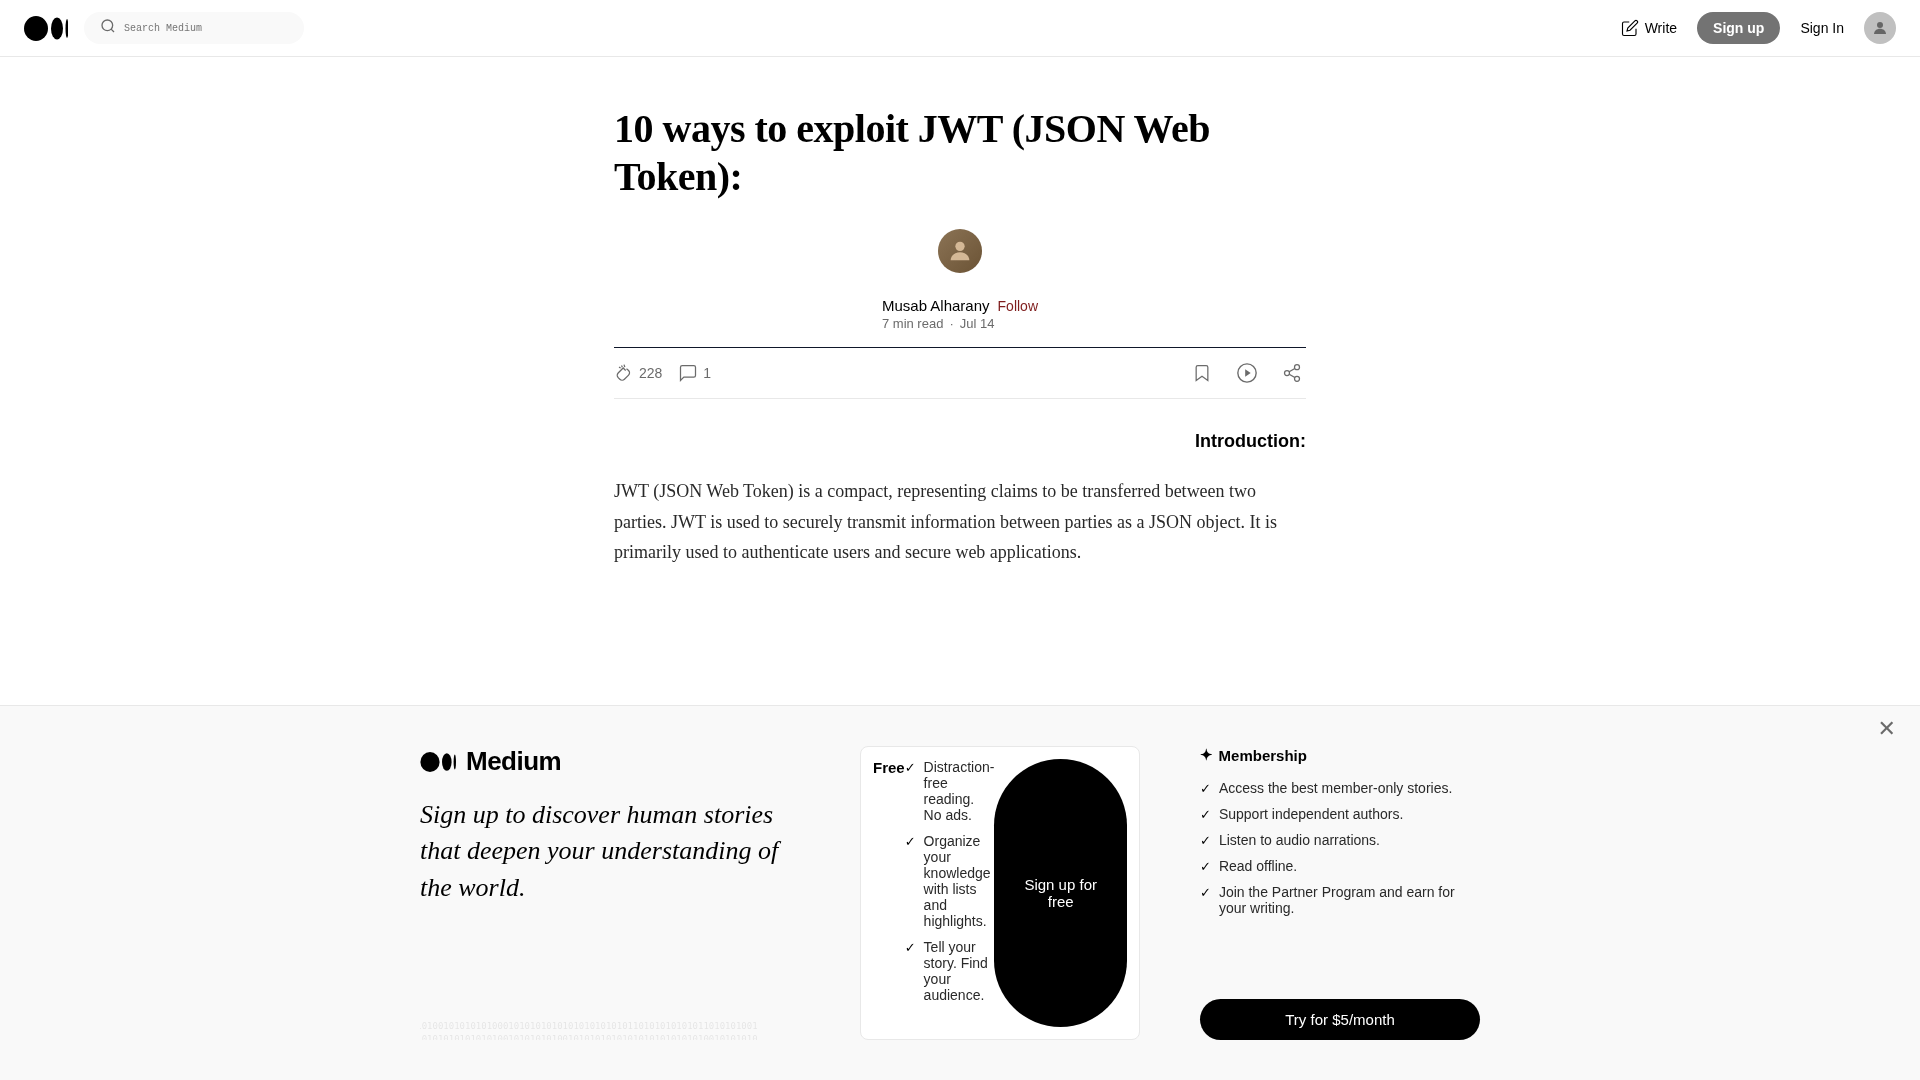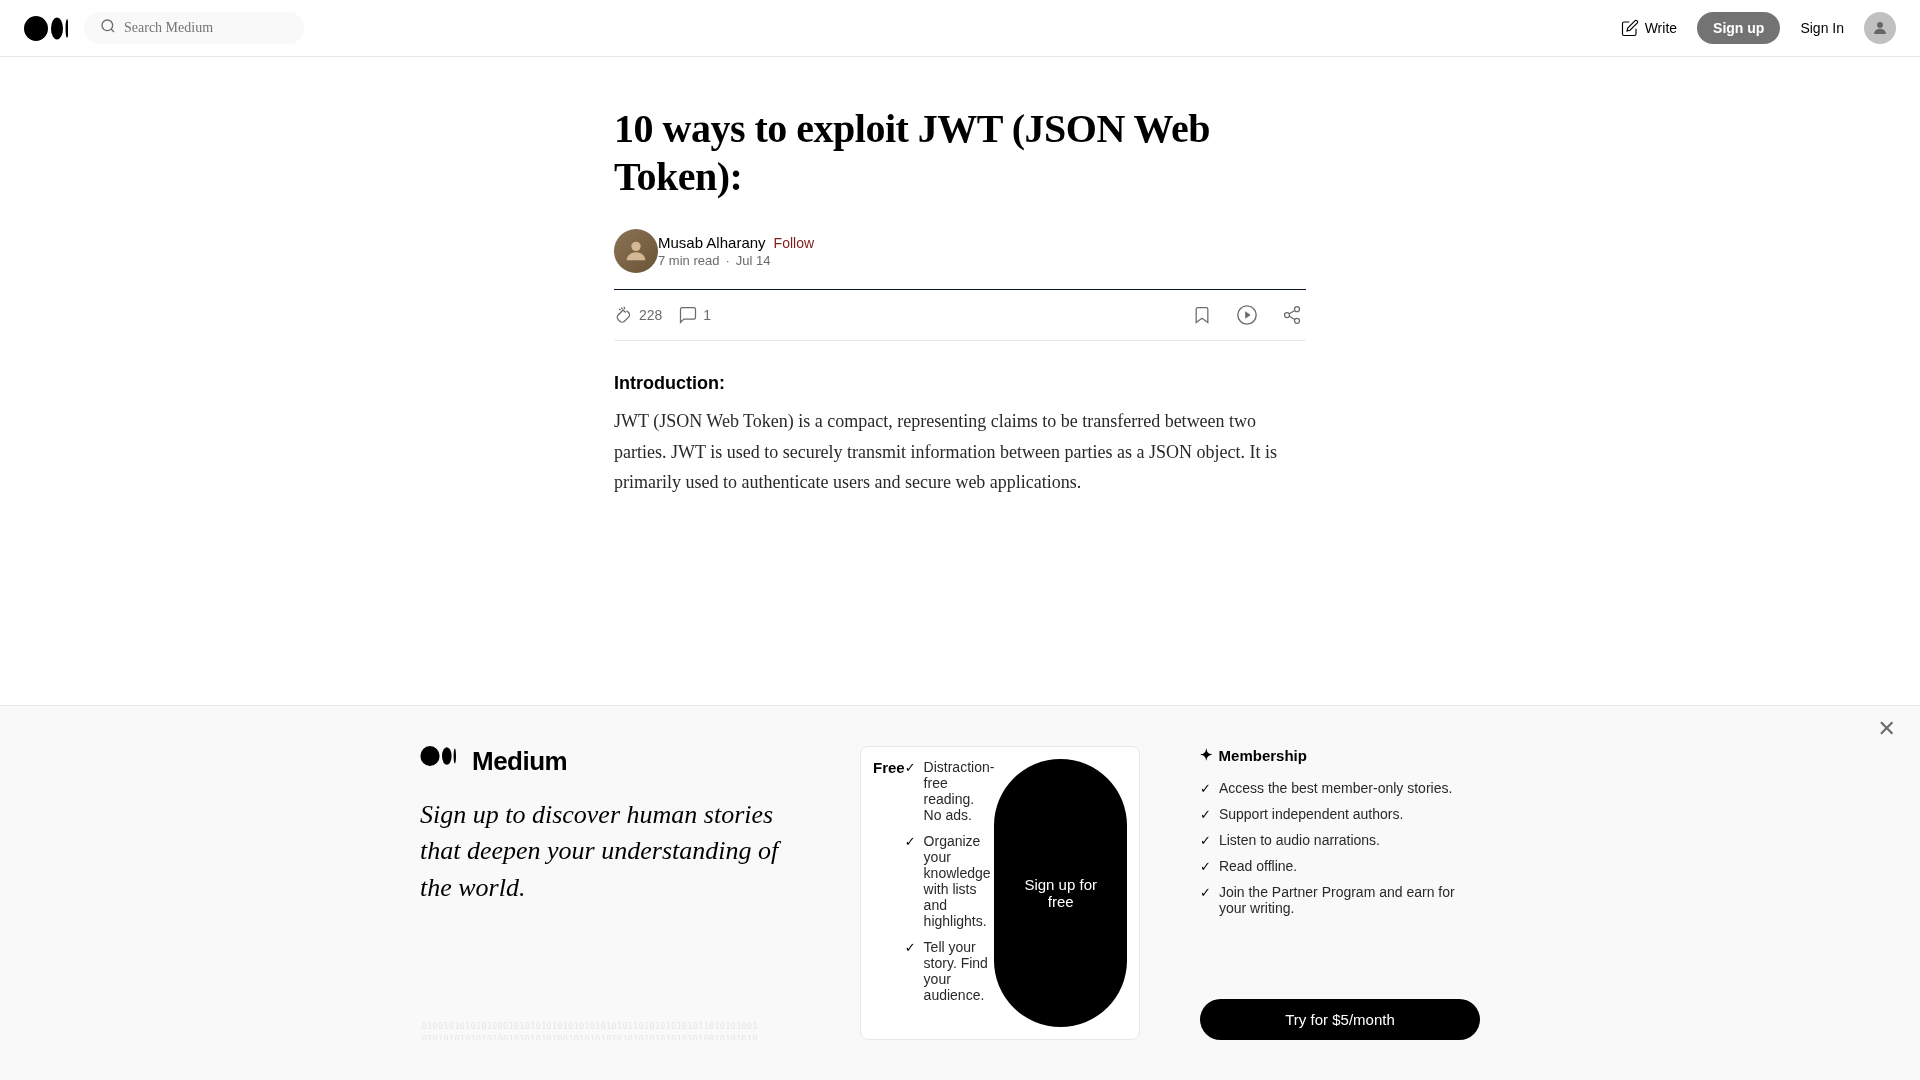--- a/index.html
+++ b/index.html
@@ -25,23 +25,23 @@
       background: #f9f9f9;
       border-radius: 99px;
       padding: 6px 16px;
       gap: 8px;
       width: 220px;
     }
     .search-box input {
       border: none;
       background: transparent;
       outline: none;
-      font-size: 14px;
+      font-size: 10px;
       color: #0f766e;
-      font-family: Liberation Serif, serif;
+      font-family: Liberation Mono, monospace;
       width: 100%;
     }
     .navbar-right {
       display: flex;
       align-items: center;
       gap: 20px;
       margin-left: auto;
     }
     .write-btn {
       display: flex;
@@ -93,22 +93,23 @@
       font-size: 40px;
       font-weight: 700;
       line-height: 1.2;
       letter-spacing: -0.5px;
       margin-bottom: 28px;
       font-family: Georgia, serif;
     }
     .author-row {
       display: flex;
       align-items: center;
-      gap: 0;
+      gap: 24px;
       margin-bottom: 16px;
+      flex-direction: column;
     }
     .author-avatar {
       width: 44px;
       height: 44px;
       border-radius: 50%;
       background: #8b7355;
       overflow: hidden;
       flex-shrink: 0;
     }
     .author-info { display: flex; flex-direction: column; gap: 2px; }
@@ -165,21 +166,22 @@
       align-items: center;
       color: #6b6b6b;
       padding: 4px;
     }
 
     
     .article-intro-heading {
       font-size: 18px;
       font-weight: 700;
       font-family: sans-serif;
-      margin-bottom: 12px;
+      margin-bottom: 24px;
+      text-align: right;
     }
     .article-body-text {
       font-size: 18px;
       line-height: 1.7;
       font-family: Georgia, serif;
       color: #292929;
     }
 
     
     .paywall-overlay {
@@ -201,22 +203,22 @@
     }
     .paywall-left {
       flex: 1;
       max-width: 360px;
       display: flex;
       flex-direction: column;
       justify-content: center;
     }
     .medium-wordmark {
       display: flex;
-      align-items: flex-start;
-      gap: 16px;
+      align-items: center;
+      gap: 10px;
       margin-bottom: 20px;
     }
     .medium-wordmark-text {
       font-size: 26px;
       font-family: sans-serif;
       font-weight: 700;
       letter-spacing: -0.5px;
     }
     .paywall-tagline {
       font-size: 26px;

